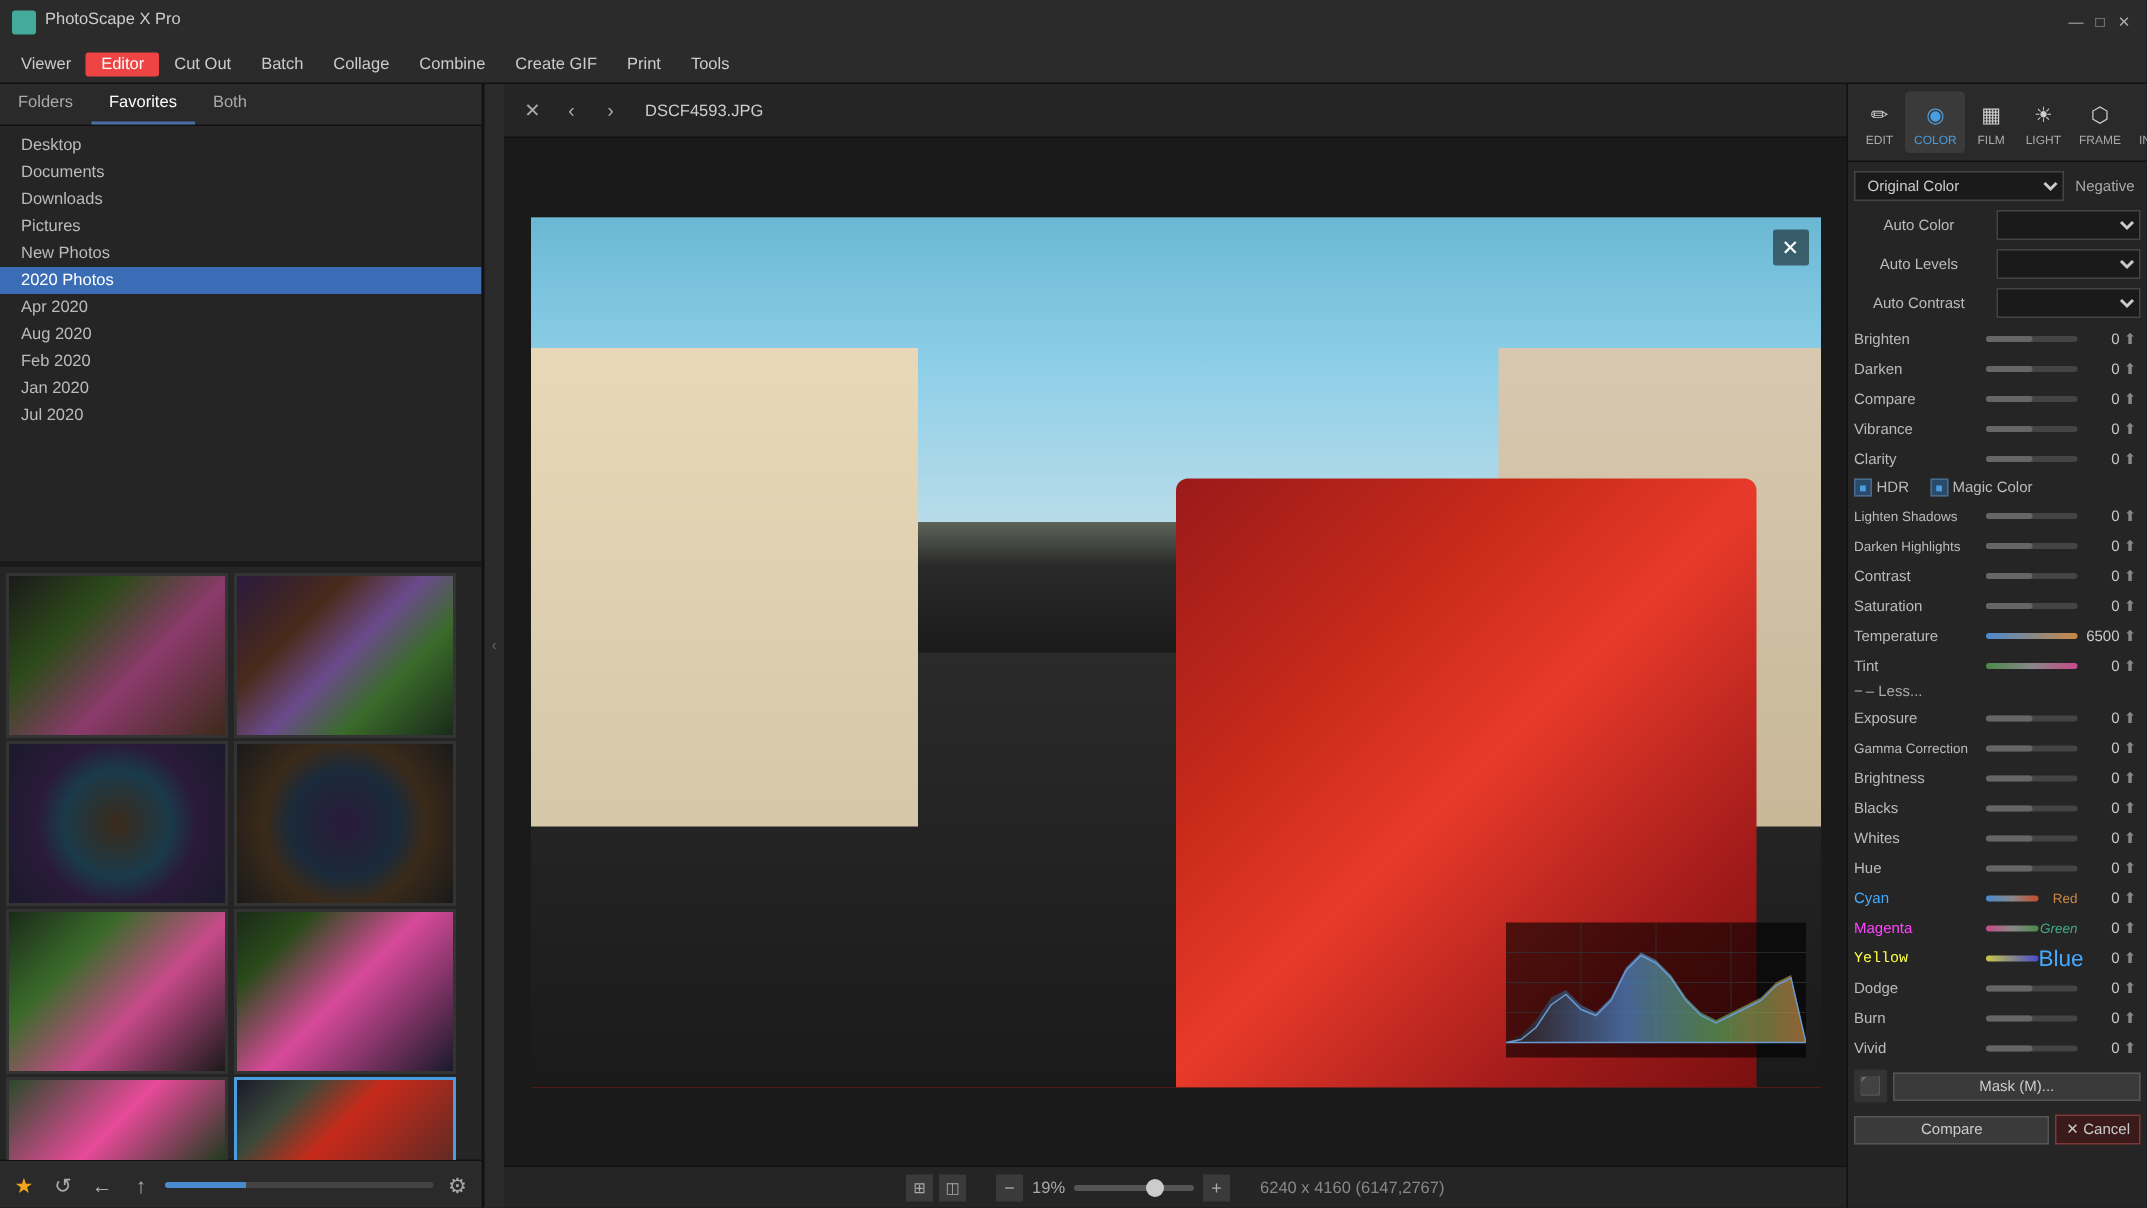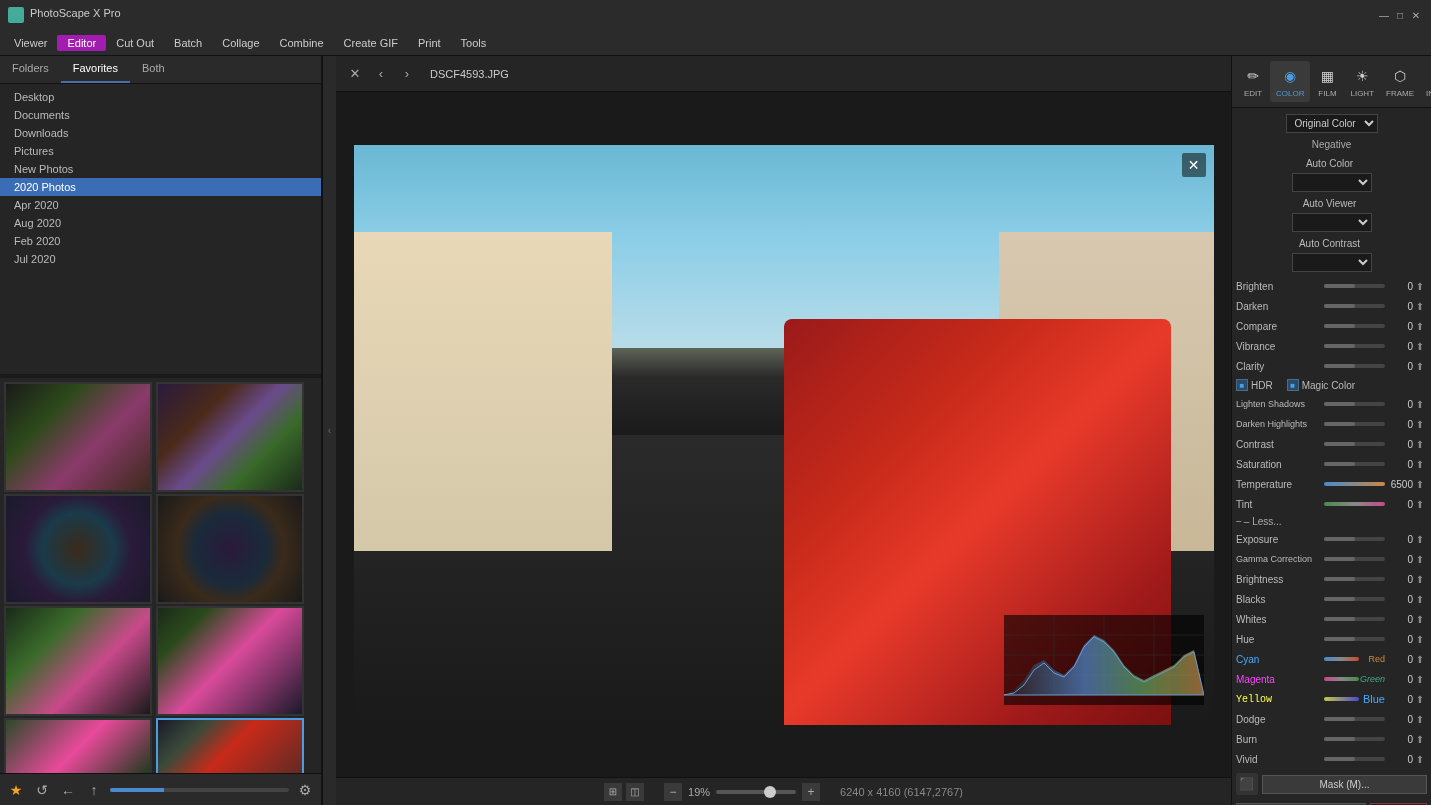--- a/index.html
+++ b/index.html
@@ -9,21 +9,21 @@
     #titlebar { background: #2b2b2b; height: 30px; display: flex; align-items: center; padding: 0 8px; justify-content: space-between; }
     #titlebar-left { display: flex; align-items: flex-start; gap: 6px; }
     #titlebar-left .app-icon { width: 16px; height: 16px; background: #4a9; border-radius: 2px; }
     #titlebar-title { font-size: 11px; color: #ccc; }
     #titlebar-controls { display: flex; gap: 2px; }
     #titlebar-controls span { width: 14px; height: 14px; display: flex; align-items: center; justify-content: center; font-size: 10px; cursor: pointer; color: #aaa; }
 
     
     #menubar { background: #2b2b2b; height: 26px; display: flex; align-items: center; padding: 0 4px; border-bottom: 1px solid #111; }
     .menu-item { padding: 2px 10px; cursor: pointer; font-size: 11px; border-radius: 2px; }
-    .menu-item:hover, .menu-item.active { background: #a21caf; color: #fff; }
+    .menu-item:hover, .menu-item.active { background: #ef4444; color: #fff; }
 
     
     #main { display: flex; height: calc(805px - 56px); }
 
     
     #left-panel { width: 322px; background: #252525; display: flex; flex-direction: column; border-right: 1px solid #111; flex-shrink: 0; }
 
     
     #folder-tabs { display: flex; height: 28px; background: #2a2a2a; border-bottom: 1px solid #111; }
     .folder-tab { padding: 6px 12px; cursor: pointer; font-size: 11px; color: #aaa; }
@@ -93,21 +93,21 @@
     .rt-icon { display: flex; flex-direction: column; align-items: center; gap: 2px; cursor: pointer; padding: 4px 6px; border-radius: 3px; }
     .rt-icon:hover, .rt-icon.active { background: #3a3a3a; }
     .rt-icon-shape { width: 22px; height: 22px; display: flex; align-items: center; justify-content: center; color: #ccc; font-size: 14px; }
     .rt-icon-label { font-size: 8px; color: #aaa; }
     .rt-icon.active .rt-icon-label { color: #4a9de0; }
 
     
     #controls-panel { flex: 1; overflow-y: auto; padding: 4px 0; }
 
     
-    .ctrl-dropdown-row { display: flex; align-items: center; padding: 2px 4px; gap: 4px; margin-bottom: 2px; flex-direction: column; }
+    .ctrl-dropdown-row { display: flex; align-items: center; padding: 2px 4px; gap: 4px; margin-bottom: 2px; }
     .ctrl-dropdown { flex: 1; background: #1a1a1a; border: 1px solid #444; color: #ccc; font-size: 10px; padding: 2px 4px; height: 20px; }
     .ctrl-label-wide { flex: 1; font-size: 10px; color: #bbb; text-align: center; padding-right: 4px; }
 
     
     .ctrl-row { display: flex; align-items: center; padding: 1px 4px; height: 20px; }
     .ctrl-name { width: 88px; font-size: 10px; color: #bbb; flex-shrink: 0; }
     .ctrl-track { flex: 1; height: 4px; background: #444; border-radius: 2px; position: relative; }
     .ctrl-track-fill { height: 100%; background: #666; border-radius: 2px; width: 50%; }
     .ctrl-track.temp-track { background: linear-gradient(to right, #4a8acf, #888, #c84); }
     .ctrl-track.tint-track { background: linear-gradient(to right, #4a8a4a, #888, #c84a8a); }
@@ -256,20 +256,27 @@
               <rect x="0" y="3" width="14" height="9" rx="1" fill="#888"></rect>
               <rect x="0" y="1" width="6" height="3" rx="1" fill="#888"></rect>
             </svg></span>
         <span>Feb 2020</span>
       </div>
       <div class="folder-item">
         <span><svg viewBox="0 0 14 12">
               <rect x="0" y="3" width="14" height="9" rx="1" fill="#888"></rect>
               <rect x="0" y="1" width="6" height="3" rx="1" fill="#888"></rect>
             </svg></span>
+        <span>Jan 2020</span>
+      </div>
+      <div class="folder-item">
+        <span><svg viewBox="0 0 14 12">
+              <rect x="0" y="3" width="14" height="9" rx="1" fill="#888"></rect>
+              <rect x="0" y="1" width="6" height="3" rx="1" fill="#888"></rect>
+            </svg></span>
         <span>Jul 2020</span>
       </div>
     </div>
 
     <div id="panel-resizer"></div>
 
     <div id="thumb-grid">
       <div class="thumb-row">
         <div class="thumb-item">
           <div class="thumb-inner thumb-pink-flowers"></div>
@@ -422,21 +429,21 @@
           <option>Original Color</option>
         </select>
         <span class="negative-label">Negative</span>
       </div>
 
       <div class="ctrl-dropdown-row">
         <span class="ctrl-label-wide">Auto Color</span>
         <select class="ctrl-dropdown" style="width:80px;"><option></option></select>
       </div>
       <div class="ctrl-dropdown-row">
-        <span class="ctrl-label-wide">Auto Viewer</span>
+        <span class="ctrl-label-wide">Auto Levels</span>
         <select class="ctrl-dropdown" style="width:80px;"><option></option></select>
       </div>
       <div class="ctrl-dropdown-row">
         <span class="ctrl-label-wide">Auto Contrast</span>
         <select class="ctrl-dropdown" style="width:80px;"><option></option></select>
       </div>
 
       <div class="ctrl-row">
         <span class="ctrl-name">Brighten</span>
         <div class="ctrl-track">
@@ -618,21 +625,21 @@
         <span class="ctrl-name color-magenta">Magenta</span>
         <div class="ctrl-track mag-green-track"></div>
         <span class="ctrl-value" style="color:#4a8;font-size:9px;width:26px;font-style:italic;">Green</span>
         <span class="ctrl-value">0</span>
         <span class="ctrl-arrow">⬆</span>
       </div>
 
       <div class="ctrl-row">
         <span class="ctrl-name color-yellow">Yellow</span>
         <div class="ctrl-track yel-blue-track"></div>
-        <span class="ctrl-value" style="color:#4af;font-size:11px;width:26px;">Blue</span>
+        <span class="ctrl-value" style="color:#4af;font-size:15px;width:26px;">Blue</span>
         <span class="ctrl-value">0</span>
         <span class="ctrl-arrow">⬆</span>
       </div>
 
       <div class="ctrl-row">
         <span class="ctrl-name">Dodge</span>
         <div class="ctrl-track">
             <div class="ctrl-track-fill" style="width:50%"></div>
           </div>
         <span class="ctrl-value">0</span>

